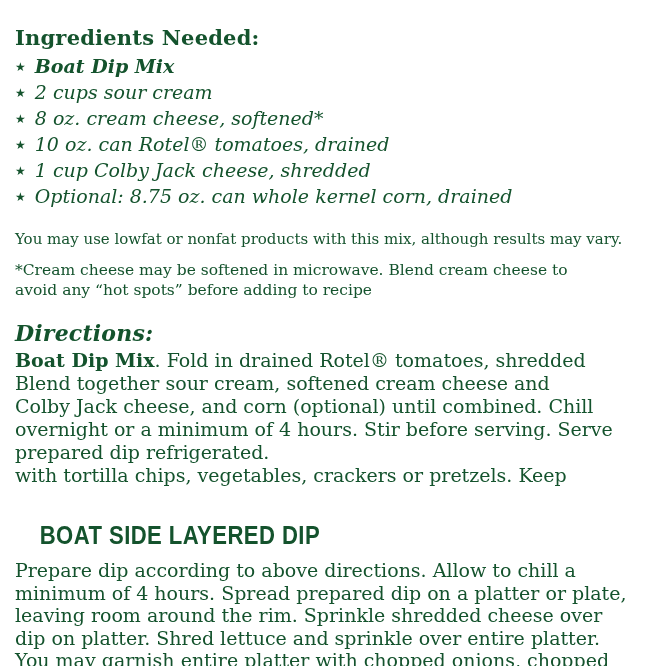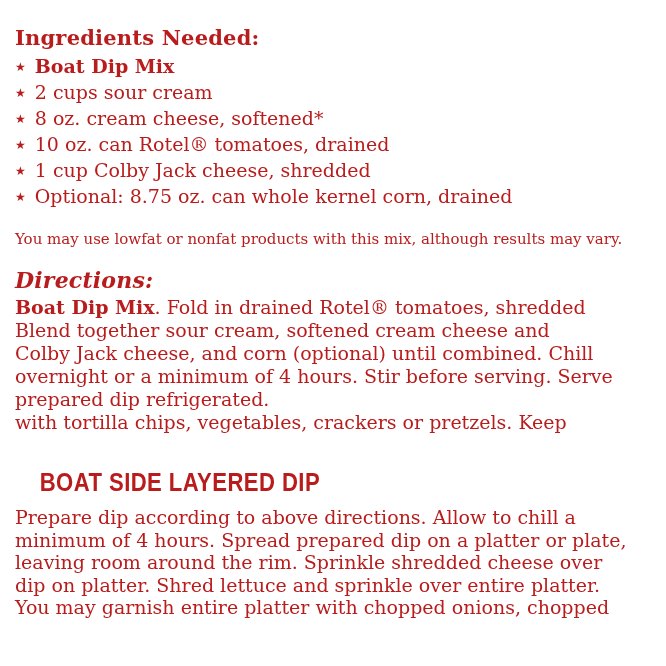--- a/index.html
+++ b/index.html
@@ -1,39 +1,40 @@
 <!DOCTYPE html>
 <html><head>
 <meta charset="utf-8">
 <style>
   * { margin:0; padding:0; box-sizing:border-box; }
   html,body { background:#ffffff; }
   .page {
     position:relative;
     width:666px; height:666px;
     background:#ffffff;
-    color:#b91c1c;
+    color:#14532d;
     font-family:"DejaVu Serif", serif;
     padding:26px 14px 0 15px;
     overflow:hidden;
   }
   .sect-heading {
     font-size:21px;
     font-weight:bold;
     line-height:24px;
     letter-spacing:0.2px;
   }
   .ing-list {
     list-style:none;
     margin-top:5px;
   }
   .ing-list li {
     font-size:19px;
     line-height:23px;
     white-space:nowrap;
+    font-style:italic;
   }
   .star {
     display:inline-block;
     font-family:"DejaVu Sans", sans-serif;
     font-size:12px;
     margin-right:9px;
     position:relative;
     top:-2px;
   }
   .ing-bold .itext { font-weight:bold; }
@@ -97,20 +98,24 @@
     <li>
       <span class="star">★</span><span class="itext">1 cup Colby Jack cheese, shredded</span>
     </li>
     <li>
       <span class="star">★</span><span class="itext">Optional: 8.75 oz. can whole kernel corn, drained</span>
     </li>
   </ul>
 
   <p class="note-italic">You may use lowfat or nonfat products with this mix, although results may vary.</p>
 
+  <p class="footnote">
+    <span class="fline">*Cream cheese may be softened in microwave. Blend cream cheese to</span>
+    <span class="fline">avoid any “hot spots” before adding to recipe</span>
+  </p>
 
   <div class="sect-heading directions-heading">Directions:</div>
 
   <div class="para">
     <div class="line"><span class="bold">Boat Dip Mix</span><span>. Fold in drained Rotel® tomatoes, shredded</span></div>
     <div class="line">Blend together sour cream, softened cream cheese and</div>
     <div class="line">Colby Jack cheese, and corn (optional) until combined. Chill</div>
     <div class="line">overnight or a minimum of 4 hours. Stir before serving. Serve</div>
     <div class="line">prepared dip refrigerated.</div>
     <div class="line">with tortilla chips, vegetables, crackers or pretzels. Keep</div>

